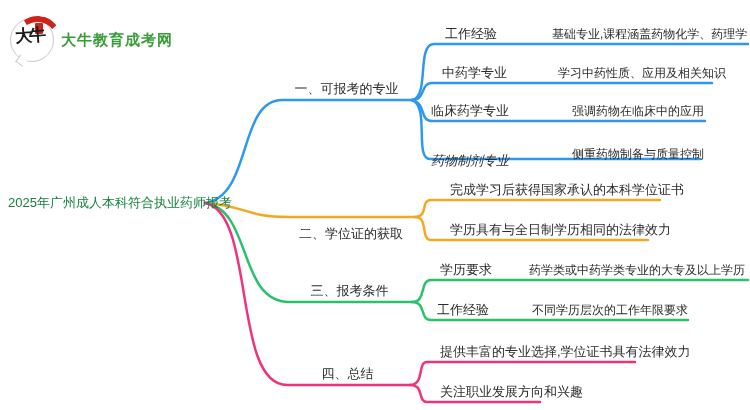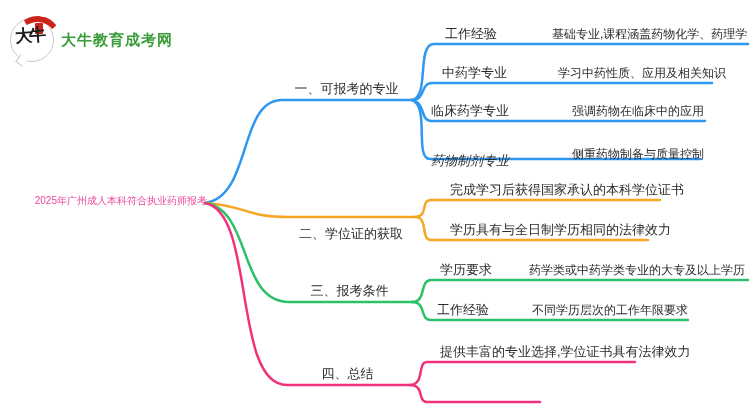--- a/index.html
+++ b/index.html
@@ -13,21 +13,21 @@
   .badge .arc{position:absolute;left:5px;top:-3px;width:34px;height:30px;border:5px solid transparent;border-top:6px solid #cd241a;border-radius:50%;transform:rotate(9deg);}
   .badge .seal{position:absolute;left:24px;top:4px;width:8px;height:11px;background:#c4261b;border-radius:1px;}
   .badge .glyph{position:absolute;left:4px;top:8px;font-family:"DejaVu Serif","Liberation Serif",serif;font-weight:bold;font-size:17px;line-height:17px;color:#1c1c1c;letter-spacing:-3px;transform:rotate(-4deg);}
   .badge .tail{position:absolute;left:6px;bottom:-4px;width:8px;height:8px;background:#fff;border-left:1px solid #c9c9c9;border-bottom:1px solid #c9c9c9;transform:rotate(35deg);}
   .logo .wordmark{display:flex;flex-direction:column;line-height:1.1;}
   .logo .title{font-size:15px;font-weight:bold;color:#3a9c3a;letter-spacing:1px;}
   .logo .domain{font-size:12px;font-weight:bold;color:#3a9c3a;margin-top:2px;}
 
   
   .t{position:absolute;white-space:nowrap;}
-  .root-label{font-size:10px;color:#ec4899;text-align:right;}
+  .root-label{font-size:13px;color:#15803d;text-align:right;}
   .branch-label{font-size:13px;color:#2b2b2b;text-align:center;}
   .leaf-label{font-size:13px;color:#2b2b2b;}
   .leaf-desc{font-size:12px;color:#2b2b2b;}
 </style>
 </head>
 <body>
 
 <div class="stage">
 
   <svg class="lines" viewBox="0 0 750 410" fill="none" stroke-linecap="round" stroke-width="2.5">
@@ -84,14 +84,15 @@
   <div class="t leaf-label" style="left:450px;top:221px;">学历具有与全日制学历相同的法律效力</div>
 
   <div class="t branch-label" style="left:287px;top:282px;width:125px;">三、报考条件</div>
   <div class="t leaf-label" style="left:440px;top:261px;">学历要求</div>
   <div class="t leaf-desc" style="left:529px;top:262px;">药学类或中药学类专业的大专及以上学历</div>
   <div class="t leaf-label" style="left:437px;top:301px;">工作经验</div>
   <div class="t leaf-desc" style="left:532px;top:302px;">不同学历层次的工作年限要求</div>
 
   <div class="t branch-label" style="left:285px;top:365px;width:125px;">四、总结</div>
   <div class="t leaf-label" style="left:440px;top:343px;">提供丰富的专业选择,学位证书具有法律效力</div>
+  <div class="t leaf-label" style="left:440px;top:383px;">关注职业发展方向和兴趣</div>
 
 </div>
 
 </body></html>

